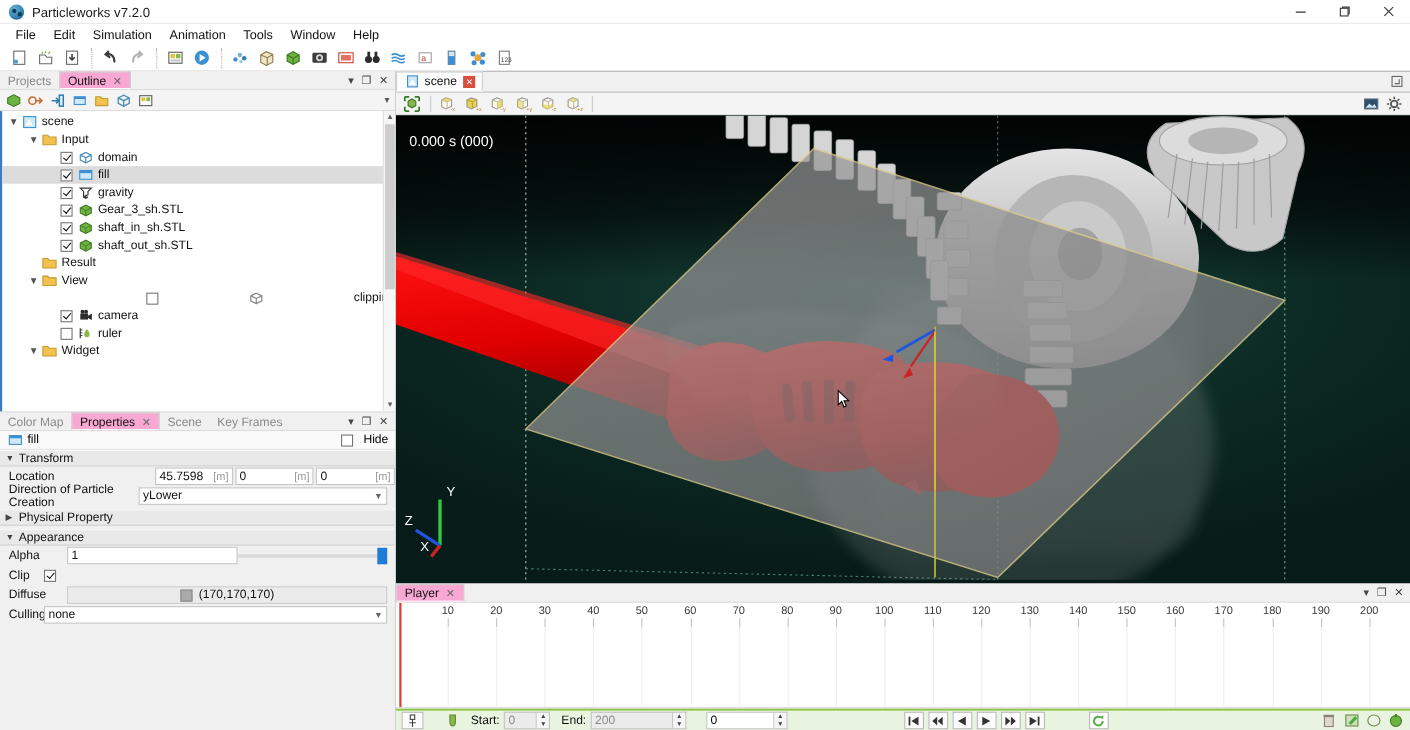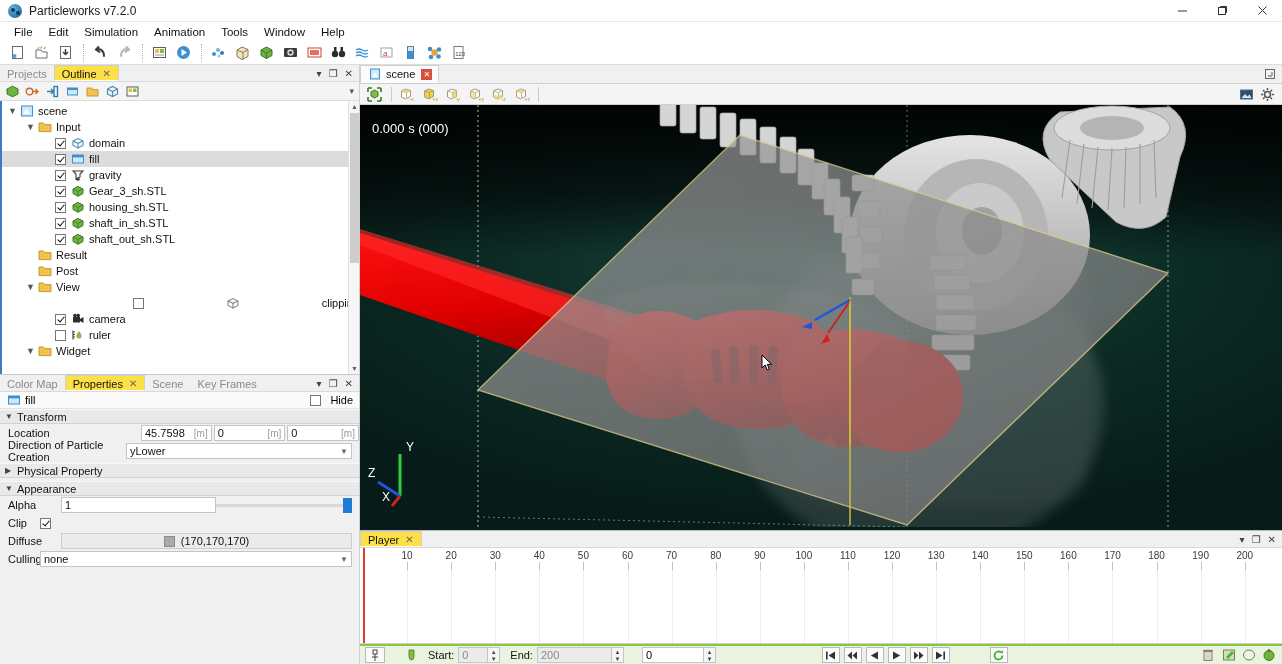--- a/index.html
+++ b/index.html
@@ -34,21 +34,21 @@
   .tsep { width: 1px; height: 18px; border-left: 1px dotted #b0b0b0; margin: 0 5px; }
 
   
   .body { flex: 1 1 auto; display: flex; min-height: 0; }
   .leftcol { width: 360px; flex: 0 0 360px; display: flex; flex-direction: column; background: #f0f0f0; border-right: 1px solid #d0d0d0; }
   .rightcol { flex: 1 1 auto; display: flex; flex-direction: column; background: #2b2b2b; min-width: 0; }
 
   
   .dockhdr { height: 17px; background: #f0f0f0; display: flex; align-items: stretch; font-size: 11px; border-bottom: 1px solid #dadada; }
   .dtab { padding: 1px 7px 0 7px; display: flex; align-items: center; color: #8a8a8a; }
-  .dtab.active { color: #111; background: #fde047; border: 1px solid #cfcfcf; border-bottom: 1px solid #fcfcfc; position: relative; top: 0px; }
+  .dtab.active { color: #111; background: #f9a8d4; border: 1px solid #cfcfcf; border-bottom: 1px solid #fcfcfc; position: relative; top: 0px; }
   .dtab .x { margin-left: 6px; font-size: 10px; color: #666; }
   .dockctl { margin-left: auto; display: flex; align-items: center; gap: 7px; padding-right: 6px; color: #444; font-size: 10px; }
 
   .otoolbar { height: 19px; background: #f4f4f4; display: flex; align-items: center; padding-left: 3px; border-bottom: 1px solid #dcdcdc; }
   .otbtn { width: 19px; height: 17px; display: flex; align-items: center; justify-content: center; margin-right: 1px; }
   .ochev { margin-left: auto; padding-right: 5px; color: #555; font-size: 9px; }
 
   
   .treewrap { flex: 1 1 auto; background: #ffffff; position: relative; overflow: hidden; border-left: 2px solid #3d7bbf; }
   .tree { padding: 2px 0 0 0; }
@@ -414,61 +414,41 @@
             </div>
             <div class="trow" style="padding-left: 40px;">
               <span class="twist"></span>
               <span class="cbx on"></span>
               <span class="ticon">
                 <svg width="14" height="12" viewBox="0 0 14 12">
                   <path d="M2 4 l5 -2.6 l5 2.6 v4.6 l-5 2.6 l-5 -2.6 z" fill="#6cb33f" stroke="#3f7a22"></path>
                   <path d="M2 4 l5 2.5 l5 -2.5 M7 6.5 v5" fill="none" stroke="#3f7a22" stroke-width="0.8"></path>
                 </svg>
               </span>
-              <span>housing_sh.STL</span>
+              <span>shaft_in_sh.STL</span>
             </div>
             <div class="trow" style="padding-left: 40px;">
               <span class="twist"></span>
               <span class="cbx on"></span>
               <span class="ticon">
                 <svg width="14" height="12" viewBox="0 0 14 12">
                   <path d="M2 4 l5 -2.6 l5 2.6 v4.6 l-5 2.6 l-5 -2.6 z" fill="#6cb33f" stroke="#3f7a22"></path>
                   <path d="M2 4 l5 2.5 l5 -2.5 M7 6.5 v5" fill="none" stroke="#3f7a22" stroke-width="0.8"></path>
                 </svg>
               </span>
-              <span>shaft_in_sh.STL</span>
-            </div>
-            <div class="trow" style="padding-left: 40px;">
-              <span class="twist"></span>
-              <span class="cbx on"></span>
-              <span class="ticon">
-                <svg width="14" height="12" viewBox="0 0 14 12">
-                  <path d="M2 4 l5 -2.6 l5 2.6 v4.6 l-5 2.6 l-5 -2.6 z" fill="#6cb33f" stroke="#3f7a22"></path>
-                  <path d="M2 4 l5 2.5 l5 -2.5 M7 6.5 v5" fill="none" stroke="#3f7a22" stroke-width="0.8"></path>
-                </svg>
-              </span>
               <span>shaft_out_sh.STL</span>
             </div>
             <div class="trow" style="padding-left: 22px;">
               <span class="twist"></span>
               <span class="ticon">
                 <svg width="14" height="12" viewBox="0 0 14 12">
                   <path d="M1 2 h4.5 l1.2 1.6 H13 v7 H1 z" fill="#f2c14e" stroke="#c39b2f"></path>
                 </svg>
               </span>
               <span>Result</span>
-            </div>
-            <div class="trow" style="padding-left: 22px;">
-              <span class="twist"></span>
-              <span class="ticon">
-                <svg width="14" height="12" viewBox="0 0 14 12">
-                  <path d="M1 2 h4.5 l1.2 1.6 H13 v7 H1 z" fill="#f2c14e" stroke="#c39b2f"></path>
-                </svg>
-              </span>
-              <span>Post</span>
             </div>
             <div class="trow" style="padding-left: 22px;">
               <span class="twist">▼</span>
               <span class="ticon">
                 <svg width="14" height="12" viewBox="0 0 14 12">
                   <path d="M1 2 h4.5 l1.2 1.6 H13 v7 H1 z" fill="#f2c14e" stroke="#c39b2f"></path>
                 </svg>
               </span>
               <span>View</span>
             </div>

